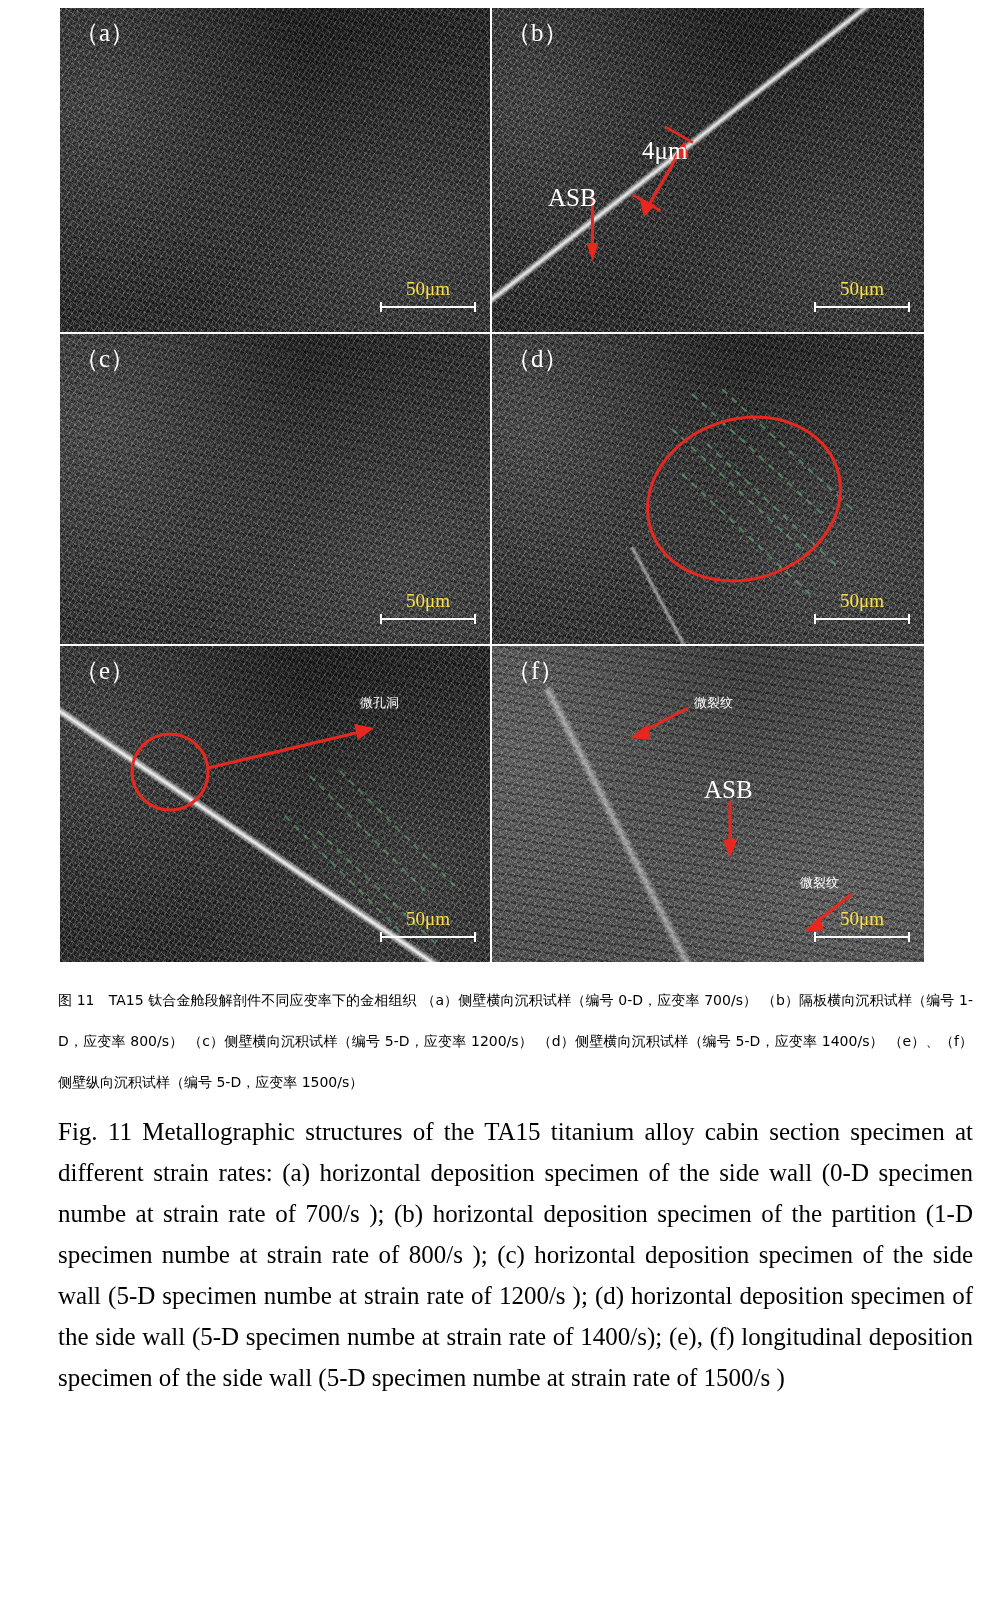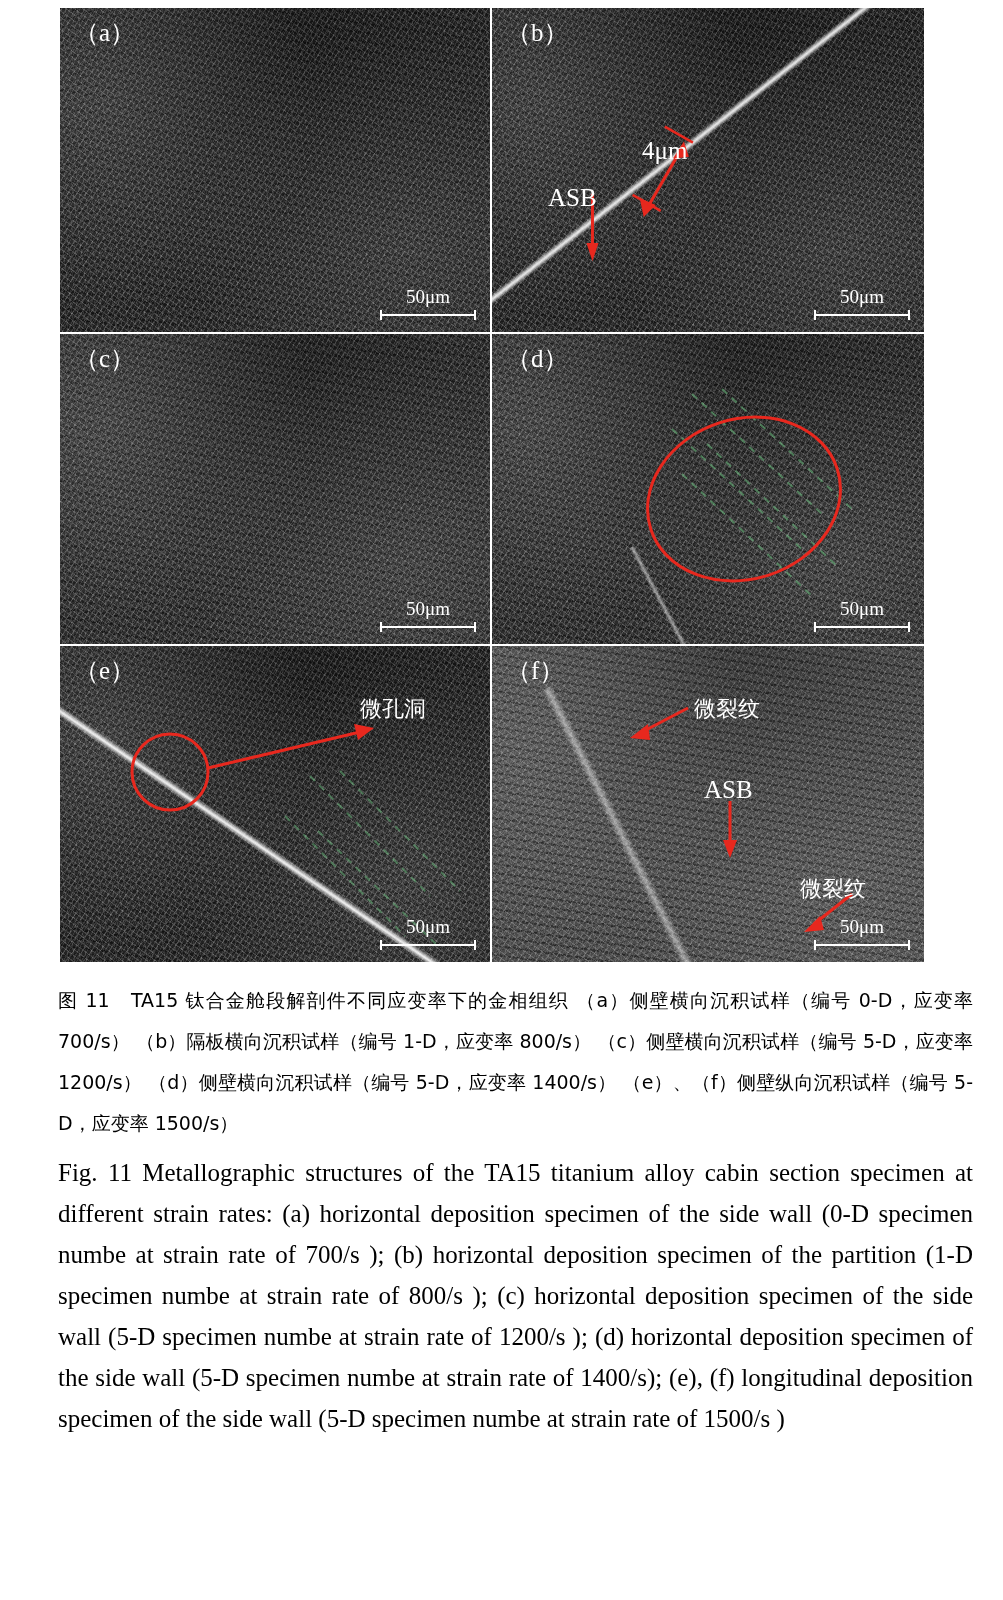--- a/index.html
+++ b/index.html
@@ -83,23 +83,23 @@
     font-size: 25px;
     font-family: "Liberation Serif", serif;
     letter-spacing: 0px;
     z-index: 9;
   }
 
   
   .scalebar {
     position: absolute;
     right: 14px;
-    bottom: 12px;
+    bottom: 20px;
     z-index: 9;
-    color: #ffffff;
+    color: #fde047;
     text-align: center;
     width: 96px;
   }
   .scalebar .txt {
     font-size: 19px;
     line-height: 22px;
     font-family: "Liberation Serif", serif;
   }
   .scalebar .bar {
     position: relative;
@@ -126,21 +126,21 @@
   .anno {
     position: absolute;
     z-index: 10;
     color: #ffffff;
     font-size: 25px;
     font-family: "Liberation Serif", serif;
     white-space: nowrap;
   }
   .anno.cn {
     font-family: "DejaVu Sans", sans-serif;
-    font-size: 22px;
+    font-size: 13px;
   }
 
   .svg-layer {
     position: absolute;
     inset: 0;
     z-index: 8;
     pointer-events: none;
   }
 
   
@@ -148,21 +148,21 @@
     position: absolute;
     z-index: 3;
     background: linear-gradient(to bottom, rgba(255,255,255,0) 0%, rgba(255,255,255,0.85) 45%, rgba(255,255,255,0.9) 55%, rgba(255,255,255,0) 100%);
     filter: blur(0.6px);
   }
 
   
   .caption-zh {
     margin-top: 18px;
     font-family: "DejaVu Sans", sans-serif;
-    font-size: 19px;
+    font-size: 14px;
     line-height: 41px;
     text-align: justify;
     color: #000;
   }
   .caption-en {
     margin-top: 8px;
     font-family: "Liberation Serif", serif;
     font-size: 25px;
     line-height: 41px;
     text-align: justify;

